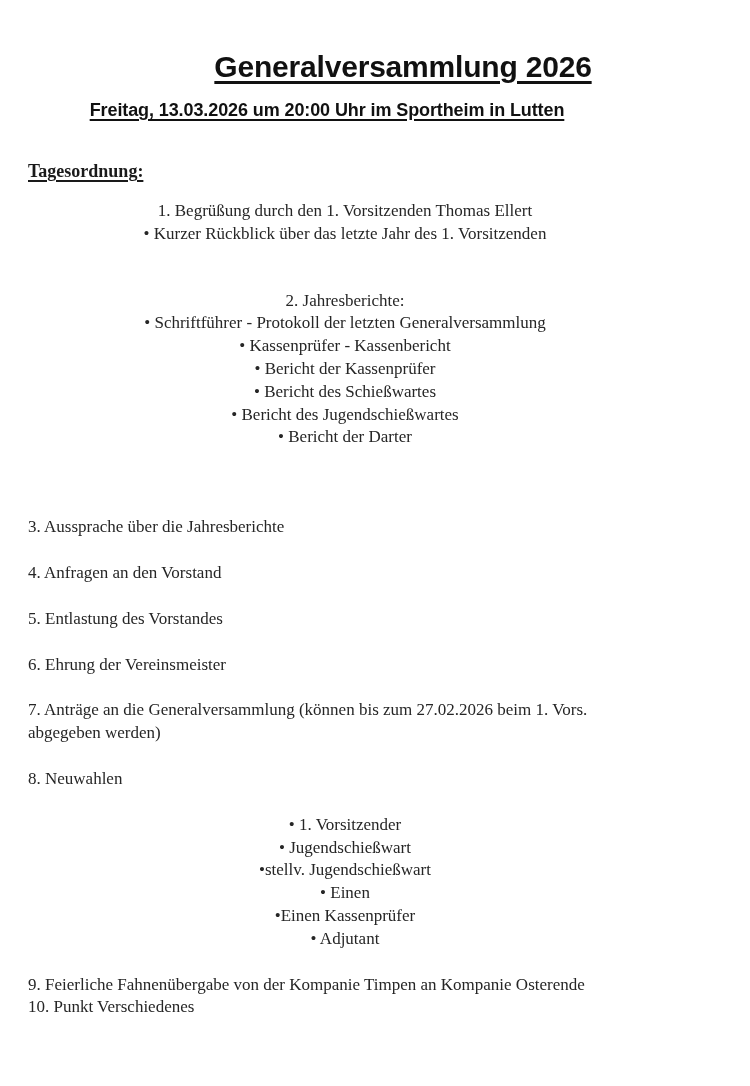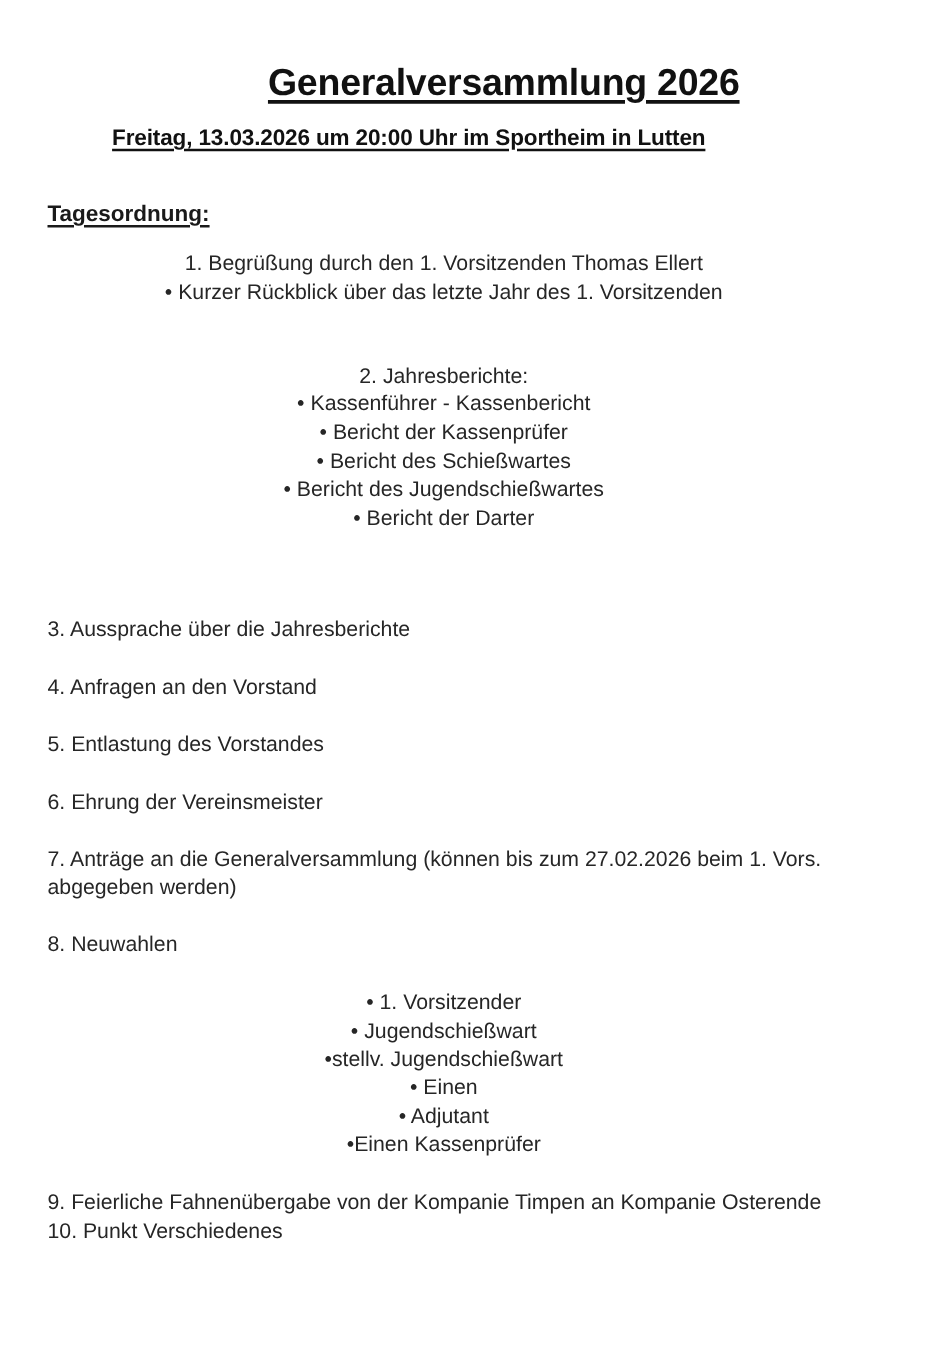--- a/index.html
+++ b/index.html
@@ -59,22 +59,23 @@
   .doc-subtitle span.u {
     text-decoration: underline;
     text-decoration-thickness: 2px;
     text-underline-offset: 3px;
   }
 
   
   .content {
     position: absolute;
     top: 160px;
-    left: 38px;
+    left: 28px;
     width: 634px;
+    font-family: Liberation Serif, serif;
   }
 
   .section-heading {
     font-size: 18px;
     font-weight: bold;
     color: #1a1a1a;
     line-height: 22px;
     margin: 0 0 18px 0;
     display: inline-block;
   }
@@ -120,21 +121,22 @@
 
     <div class="block">
       <p class="line">1. Begrüßung durch den 1. Vorsitzenden Thomas Ellert</p>
       <p class="line">• Kurzer Rückblick über das letzte Jahr des 1. Vorsitzenden</p>
     </div>
 
     <div class="gap-lg"></div>
 
     <div class="block">
       <p class="line">2. Jahresberichte:</p>
-      <p class="line">• Kassenführer - Kassenbericht</p>
+      <p class="line">• Schriftführer - Protokoll der letzten Generalversammlung</p>
+      <p class="line">• Kassenprüfer - Kassenbericht</p>
       <p class="line">• Bericht der Kassenprüfer</p>
       <p class="line">• Bericht des Schießwartes</p>
       <p class="line">• Bericht des Jugendschießwartes</p>
       <p class="line">• Bericht der Darter</p>
     </div>
 
     <div class="gap-lg"></div>
     <div class="gap-md"></div>
 
     <p class="line">3. Aussprache über die Jahresberichte</p>
@@ -153,22 +155,22 @@
     <div class="gap-md"></div>
 
     <p class="line">8. Neuwahlen</p>
     <div class="gap-md"></div>
 
     <div class="block">
       <p class="line">• 1. Vorsitzender</p>
       <p class="line">• Jugendschießwart</p>
       <p class="line">•stellv. Jugendschießwart</p>
       <p class="line">• Einen</p>
+      <p class="line">•Einen Kassenprüfer</p>
       <p class="line">• Adjutant</p>
-      <p class="line">•Einen Kassenprüfer</p>
     </div>
 
     <div class="gap-md"></div>
 
     <p class="line">9. Feierliche Fahnenübergabe von der Kompanie Timpen an Kompanie Osterende</p>
 
     <p class="line">10. Punkt Verschiedenes</p>
 
   </div>
 </div>

